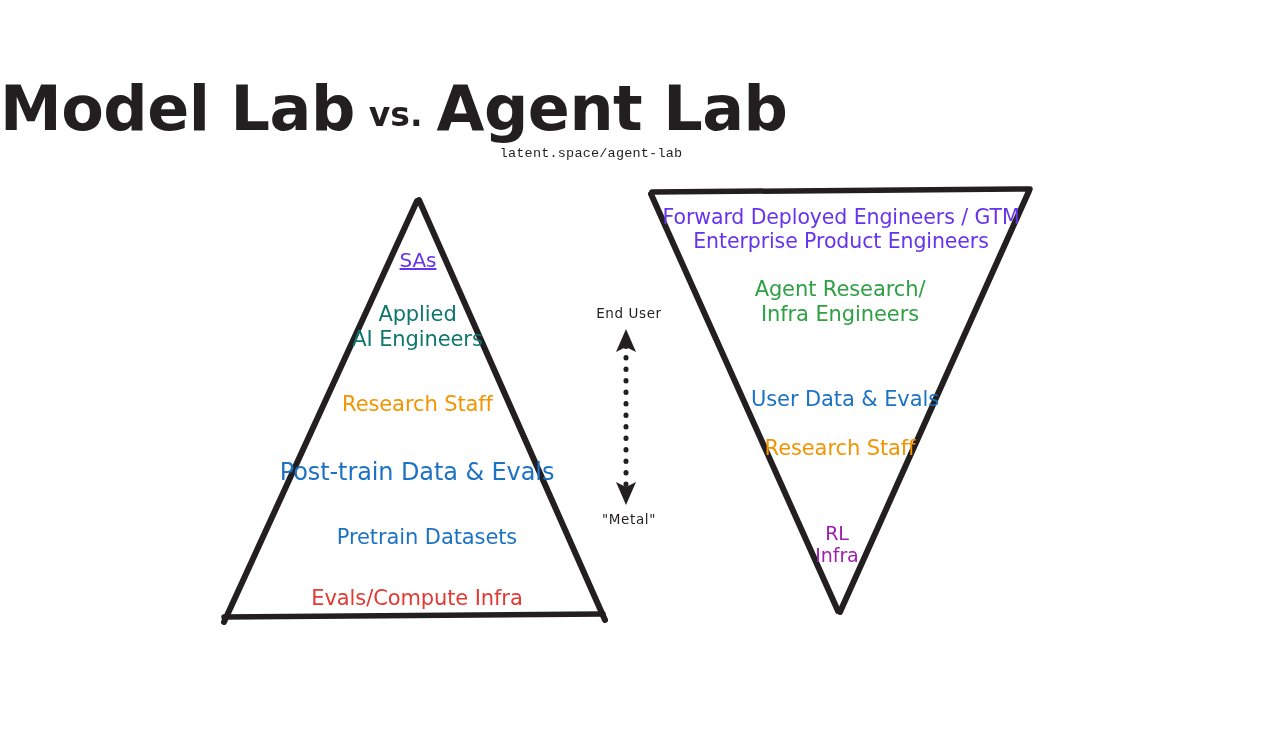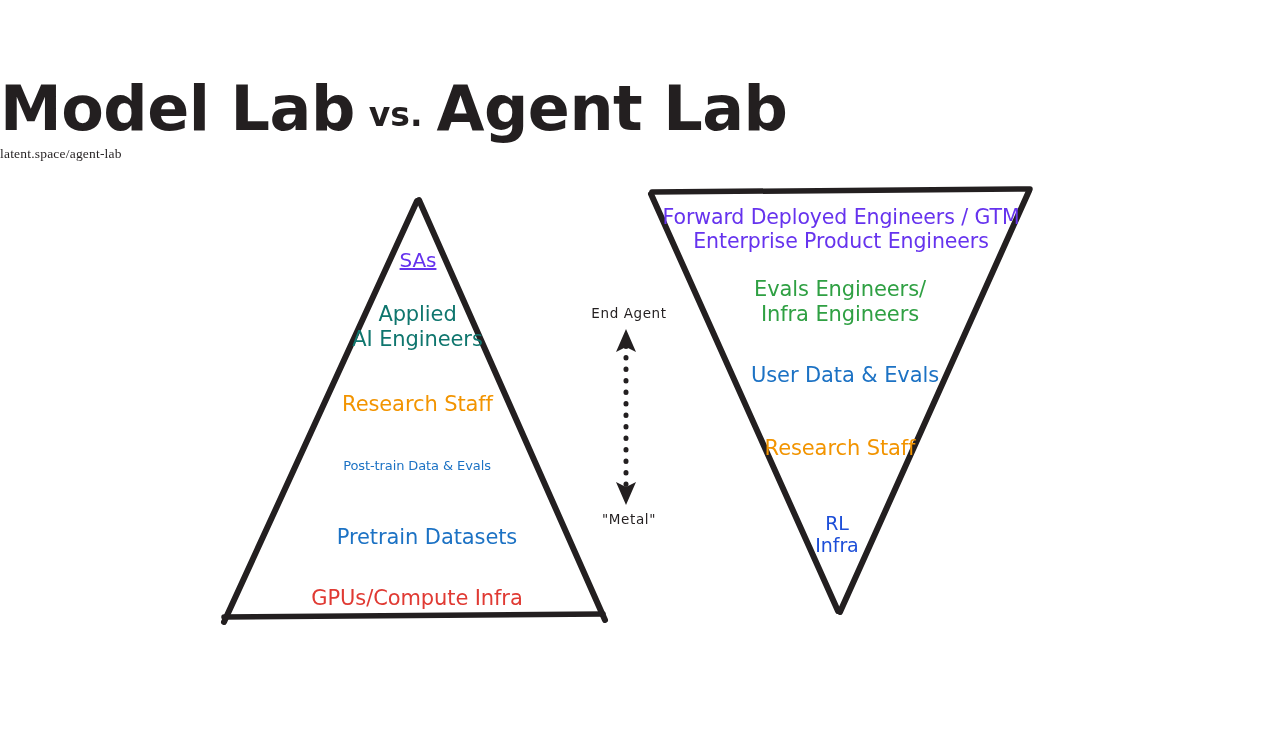--- a/index.html
+++ b/index.html
@@ -42,22 +42,22 @@
     padding: 0 14px;
     vertical-align: baseline;
     position: relative;
     top: -4px;
   }
   #subtitle {
     position: absolute;
     left: 0;
     top: 146px;
     width: 1182px;
-    text-align: left;
-    font-family: Liberation Serif, serif;
+    text-align: center;
+    font-family: Liberation Mono, monospace;
     font-size: 13.5px;
     color: #231f20;
     letter-spacing: 0.2px;
   }
 
   
   #diagram-svg {
     position: absolute;
     left: 0;
     top: 0;
@@ -74,21 +74,21 @@
     font-weight: 400;
     line-height: 1.17;
     white-space: pre-line;
     letter-spacing: -0.1px;
   }
 
   
   #l-sas          { left: 318px; top: 249px;  width: 200px; font-size: 20px; text-decoration: underline; }
   #l-applied      { left: 315px; top: 302px;  width: 205px; font-size: 21px; }
   #l-research     { left: 315px; top: 392px;  width: 205px; font-size: 21px; }
-  #l-posttrain    { left: 276px; top: 458px;  width: 282px; font-size: 13px; }
+  #l-posttrain    { left: 276px; top: 458px;  width: 282px; font-size: 24px; }
   #l-pretrain     { left: 296px; top: 525px;  width: 262px; font-size: 21px; }
   #l-gpus         { left: 296px; top: 586px;  width: 242px; font-size: 21px; }
 
   
   #r-fde          { left: 646px; top: 205px;  width: 390px; font-size: 20.5px; }
   #r-agenteng     { left: 720px; top: 277px;  width: 240px; font-size: 21px; }
   #r-userdata     { left: 720px; top: 363px;  width: 250px; font-size: 21px; }
   #r-research     { left: 722px; top: 436px;  width: 236px; font-size: 21px; }
   #r-rlinfra      { left: 760px; top: 512px;  width: 154px; font-size: 19px; }
 
@@ -125,31 +125,31 @@
     <path d="M 1029 191 L 840 612"></path>
   </g>
 
   <g>
     <line x1="626" y1="346" x2="626" y2="489" stroke="#231f20" stroke-width="5" stroke-linecap="round" stroke-dasharray="0.5 11"></line>
     <polygon points="626,329 636,352 626,347 616,352" fill="#231f20"></polygon>
     <polygon points="626,505 616,482 626,487 636,482" fill="#231f20"></polygon>
   </g>
 </svg>
 
-<div class="arrow-caption" id="cap-enduser">End Agent</div>
+<div class="arrow-caption" id="cap-enduser">End User</div>
 <div class="arrow-caption" id="cap-metal">"Metal"</div>
 
 <div class="layer-label" id="l-sas" style="color: rgb(102, 51, 238);">SAs</div>
 <div class="layer-label" id="l-applied" style="color: #0f766e;">Applied
 AI Engineers</div>
 <div class="layer-label" id="l-research" style="color: rgb(242, 148, 0);">Research Staff</div>
 <div class="layer-label" id="l-posttrain" style="color: rgb(28, 114, 196);">Post-train Data &amp; Evals</div>
 <div class="layer-label" id="l-pretrain" style="color: rgb(28, 114, 196);">Pretrain Datasets</div>
-<div class="layer-label" id="l-gpus" style="color: rgb(224, 58, 51);">GPUs/Compute Infra</div>
+<div class="layer-label" id="l-gpus" style="color: rgb(224, 58, 51);">Evals/Compute Infra</div>
 
 <div class="layer-label" id="r-fde" style="color: rgb(102, 51, 238); text-align: center;">Forward Deployed Engineers / GTM
 Enterprise Product Engineers</div>
-<div class="layer-label" id="r-agenteng" style="color: rgb(47, 160, 67);">Evals Engineers/
+<div class="layer-label" id="r-agenteng" style="color: rgb(47, 160, 67);">Agent Research/
 Infra Engineers</div>
-<div class="layer-label" id="r-userdata" style="color: rgb(28, 114, 196);">User Data &amp; Evals</div>
+<div class="layer-label" id="r-userdata" style="color: rgb(28, 114, 196); margin-top: 24px;">User Data &amp; Evals</div>
 <div class="layer-label" id="r-research" style="color: rgb(242, 148, 0);">Research Staff</div>
-<div class="layer-label" id="r-rlinfra" style="color: #1d4ed8;">RL
+<div class="layer-label" id="r-rlinfra" style="color: #a21caf; margin-top: 10px;">RL
 Infra</div>
 
 </body></html>

